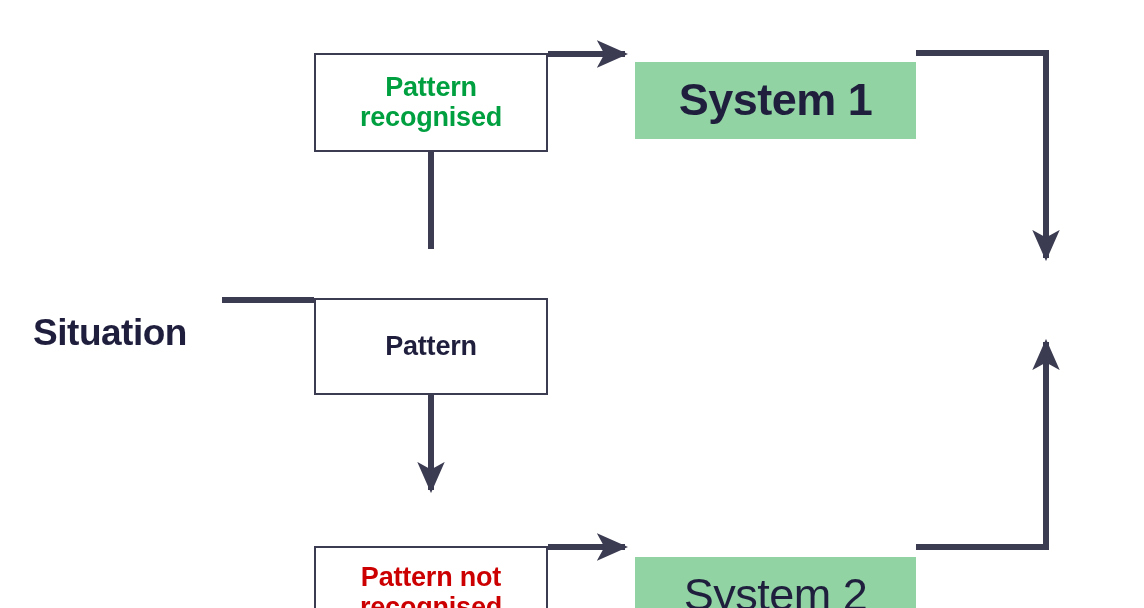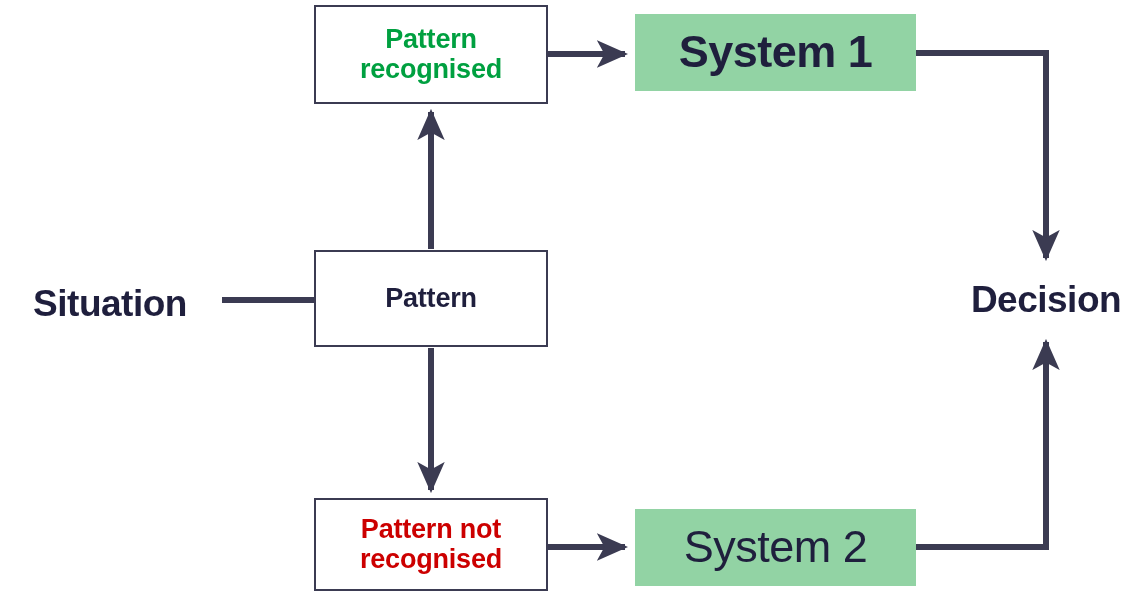--- a/index.html
+++ b/index.html
@@ -24,20 +24,21 @@
     pointer-events: none;
   }
   .node {
     position: absolute;
     box-sizing: border-box;
     display: flex;
     align-items: center;
     justify-content: center;
     text-align: center;
     line-height: 1.08;
+    margin-top: 48px;
   }
   .boxed {
     border: 2px solid #3b3b52;
     background: #ffffff;
     font-weight: bold;
     font-size: 27px;
     letter-spacing: -0.2px;
   }
   .filled {
     border: none;
@@ -50,21 +51,21 @@
     font-size: 37px;
     letter-spacing: -0.5px;
     background: transparent;
     border: none;
   }
 
   
   #node-pattern-recognised { left: 314px; top: 5px;   width: 234px; height: 99px; }
   #node-system-1          { left: 635px; top: 14px;  width: 281px; height: 77px; font-weight: bold; }
   #node-pattern-recognition { left: 314px; top: 250px; width: 234px; height: 97px; }
-  #node-situation         { left: 4px;   top: 278px; width: 212px; height: 52px; }
+  #node-situation         { left: 4px;   top: 259px; width: 212px; height: 52px; }
   #node-decision          { left: 948px; top: 274px; width: 196px; height: 52px; }
   #node-pattern-not-recognised { left: 314px; top: 498px; width: 234px; height: 93px; }
   #node-system-2          { left: 635px; top: 509px; width: 281px; height: 77px; }
 
   .node-text { display: block; width: 100%; }
 </style>
 </head>
 <body>
 
 <div id="diagram-root">
@@ -116,17 +117,14 @@
   </div>
 
   <div class="node filled" id="node-system-1" style="color:#1f1f3d; background:#92d3a4;">
     <span class="node-text">System 1</span>
   </div>
 
   <div class="node filled" id="node-system-2" style="color:#1f1f3d; background:#92d3a4;">
     <span class="node-text">System 2</span>
   </div>
 
-  <div class="node plain-label" id="node-decision" style="color:#1f1f3d;">
-    <span class="node-text">Decision</span>
-  </div>
 
 </div>
 
 </body></html>

